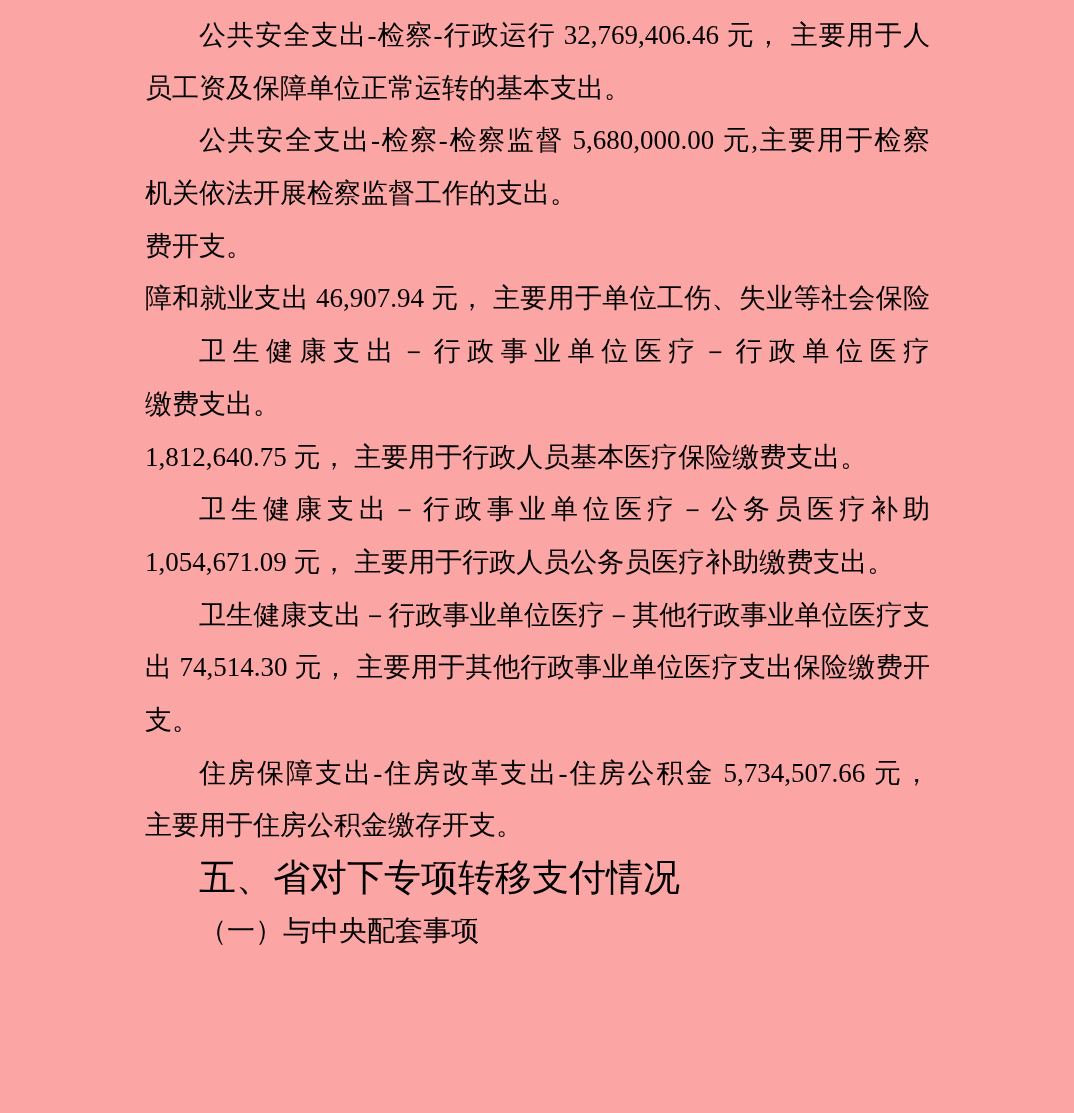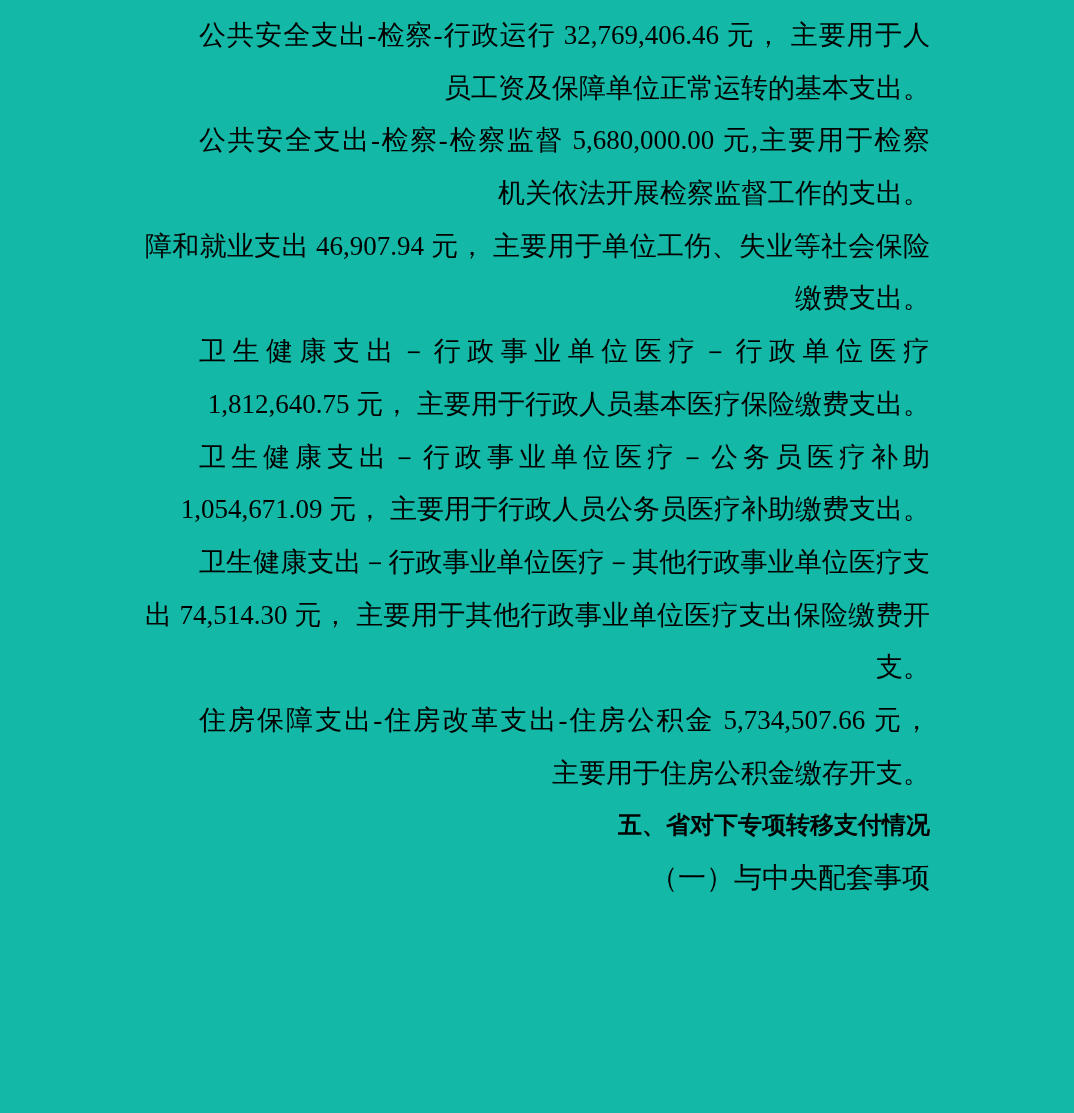--- a/index.html
+++ b/index.html
@@ -6,69 +6,69 @@
     margin: 0;
     padding: 0;
     background: #ffffff;
   }
   .page {
     position: relative;
     box-sizing: border-box;
     width: 1074px;
     height: 1113px;
     padding: 9px 144px 0 145px;
-    background: #14b8a6;
+    background: #fca5a5;
     color: #000000;
     font-family: "Liberation Serif", "DejaVu Serif", serif;
     font-size: 27px;
     overflow: hidden;
   }
   .line {
     height: 52.7px;
     line-height: 52.7px;
     overflow: hidden;
     white-space: normal;
     color: #000000;
-    text-align: right;
   }
   .indent {
     text-indent: 54px;
   }
   
   .justify {
     text-align: justify;
     text-align-last: justify;
   }
   .justify::after {
     content: "";
     display: inline-block;
     width: 100%;
     height: 0;
   }
   .heading {
     font-family: "Liberation Sans", "DejaVu Sans", sans-serif;
-    font-weight: bold;
-    font-size: 24px;
+    font-weight: normal;
+    font-size: 37px;
   }
   .subheading {
     font-weight: 500;
     font-size: 28px;
   }
 </style>
 </head>
 <body>
 
 <div class="page">
   <div class="line indent justify">公共安全支出-检察-行政运行 32,769,406.46 元， 主要用于人</div>
   <div class="line">员工资及保障单位正常运转的基本支出。</div>
   <div class="line indent justify">公共安全支出-检察-检察监督 5,680,000.00 元,主要用于检察</div>
   <div class="line">机关依法开展检察监督工作的支出。</div>
+  <div class="line">费开支。</div>
   <div class="line justify">障和就业支出 46,907.94 元， 主要用于单位工伤、失业等社会保险</div>
+  <div class="line indent justify">卫生健康支出－行政事业单位医疗－行政单位医疗</div>
   <div class="line">缴费支出。</div>
-  <div class="line indent justify">卫生健康支出－行政事业单位医疗－行政单位医疗</div>
   <div class="line">1,812,640.75 元， 主要用于行政人员基本医疗保险缴费支出。</div>
   <div class="line indent justify">卫生健康支出－行政事业单位医疗－公务员医疗补助</div>
   <div class="line">1,054,671.09 元， 主要用于行政人员公务员医疗补助缴费支出。</div>
   <div class="line indent justify">卫生健康支出－行政事业单位医疗－其他行政事业单位医疗支</div>
   <div class="line justify">出 74,514.30 元， 主要用于其他行政事业单位医疗支出保险缴费开</div>
   <div class="line">支。</div>
   <div class="line indent justify">住房保障支出-住房改革支出-住房公积金 5,734,507.66 元，</div>
   <div class="line">主要用于住房公积金缴存开支。</div>
   <div class="line indent heading">五、省对下专项转移支付情况</div>
   <div class="line indent subheading">（一）与中央配套事项</div>

